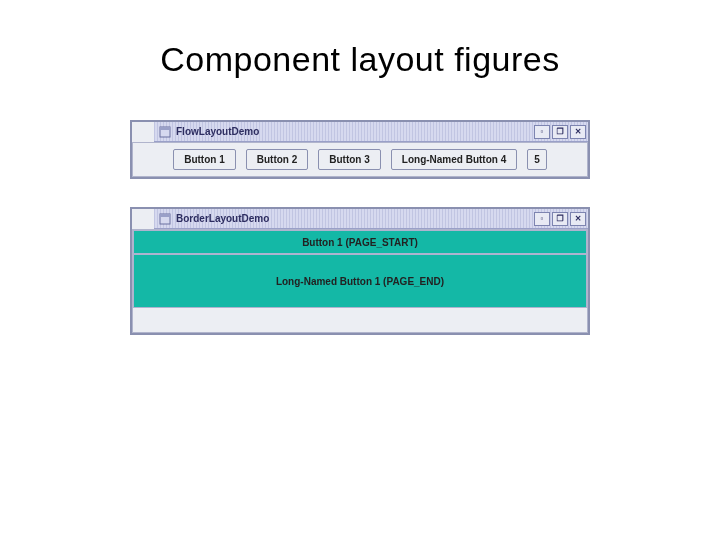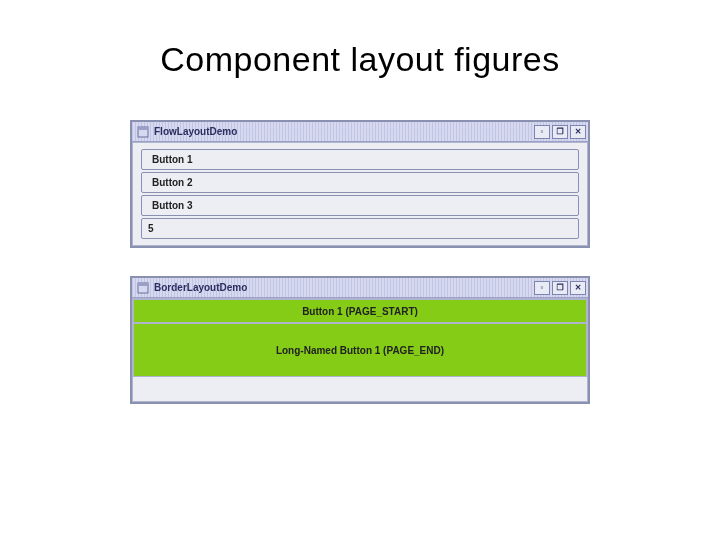--- a/index.html
+++ b/index.html
@@ -44,20 +44,21 @@
     background: repeating-linear-gradient(
       90deg,
       #c1c5e2 0, #c1c5e2 1px,
       #d6d9ef 1px, #d6d9ef 3px
     );
     border-bottom: 1px solid #9aa0c8;
     padding: 0 2px;
     font-size: 10px;
     font-weight: bold;
     color: #2d2d60;
+    margin-left: 22px;
   }
   .sysmenu-icon {
     width: 14px;
     height: 14px;
     margin: 0 4px 0 2px;
     display: flex;
     align-items: center;
     justify-content: center;
   }
   .sysmenu-icon svg { display: block; }
@@ -79,24 +80,23 @@
 
   
   .content {
     border: 1px solid #b0b4cc;
     background: #eceef3;
   }
 
   
   .flow-row {
     display: flex;
-    gap: 2px;
+    gap: 10px;
     padding: 6px 8px;
     justify-content: center;
-    flex-direction: column;
   }
   .jbutton {
     background: #eceef3;
     border: 1px solid #8a90b0;
     border-radius: 2px;
     padding: 4px 10px;
     font-size: 10px;
     font-weight: bold;
     color: #222;
     white-space: nowrap;
@@ -104,21 +104,21 @@
   .jbutton.small { padding: 4px 6px; }
 
   
   .border-grid {
     display: grid;
     grid-template-columns: 1fr 1fr 1fr;
     grid-template-rows: 24px 54px 24px;
   }
   .region {
     border: 1px solid #aeb3cf;
-    background: #84cc16;
+    background: #14b8a6;
     display: flex;
     align-items: center;
     justify-content: center;
     font-size: 10px;
     font-weight: bold;
     color: #222;
   }
   .page-start { grid-column: 1 / 4; }
   .page-end   { grid-column: 1 / 4; }
 </style>
@@ -149,20 +149,21 @@
         </span>
         <span class="tb-btn">
           <span>✕</span>
         </span>
       </div>
       <div class="content">
         <div class="flow-row">
           <div class="jbutton">Button 1</div>
           <div class="jbutton">Button 2</div>
           <div class="jbutton">Button 3</div>
+          <div class="jbutton">Long-Named Button 4</div>
           <div class="jbutton small">5</div>
         </div>
       </div>
     </div>
 
     <div class="jframe">
       <div class="titlebar">
         <span class="sysmenu-icon">
           <svg width="12" height="12" viewBox="0 0 12 12">
             <rect x="1" y="1" width="10" height="10" fill="#d6d9ef" stroke="#6a70a0"></rect>

